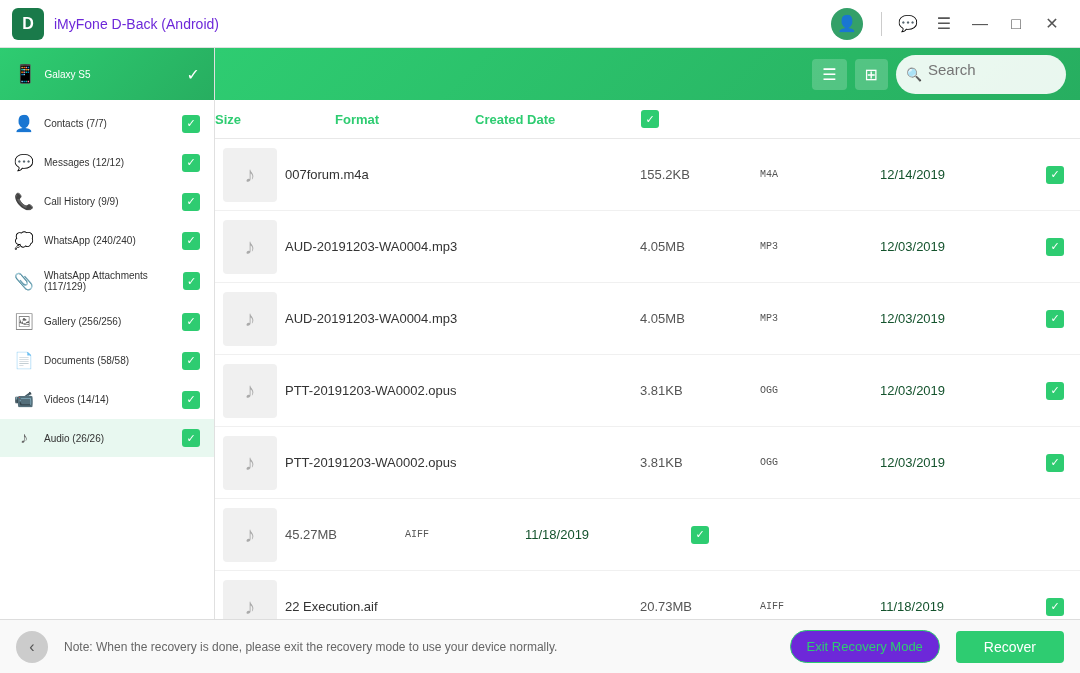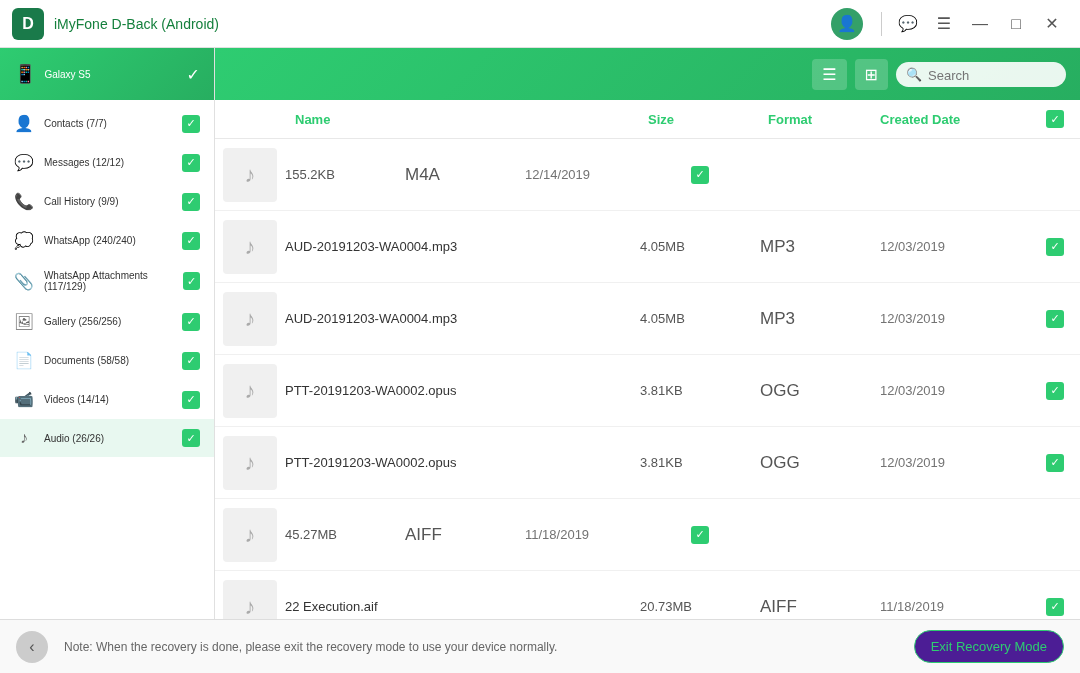--- a/index.html
+++ b/index.html
@@ -10,21 +10,21 @@
       display: flex; align-items: center; justify-content: space-between;
       background: #fff; height: 48px; padding: 0 12px;
       border-bottom: 1px solid #e0e0e0;
     }
     .title-bar-left { display: flex; align-items: center; gap: 10px; }
     .app-logo {
       width: 32px; height: 32px; background: #1a7a4a; border-radius: 6px;
       display: flex; align-items: center; justify-content: center;
       color: white; font-weight: bold; font-size: 16px;
     }
-    .title-bar-title { font-size: 14px; color: #15803d; }
+    .title-bar-title { font-size: 14px; color: #6d28d9; }
     .title-bar-controls { display: flex; align-items: center; gap: 4px; }
     .title-bar-controls .user-icon {
       width: 32px; height: 32px; background: #34a068; border-radius: 50%;
       display: flex; align-items: center; justify-content: center; color: white; font-size: 16px;
       margin-right: 8px;
     }
     .title-bar-controls .sep { width: 1px; height: 24px; background: #ccc; margin: 0 6px; }
     .win-btn {
       width: 32px; height: 32px; border: none; background: transparent;
       cursor: pointer; font-size: 16px; color: #555; border-radius: 4px;
@@ -67,71 +67,71 @@
       background: linear-gradient(135deg, #2ecc71, #27ae60);
       height: 52px; display: flex; align-items: center; justify-content: flex-end;
       padding: 0 14px; gap: 8px;
     }
     .view-btn {
       background: rgba(255,255,255,0.2); border: none; color: white;
       padding: 6px 10px; border-radius: 4px; cursor: pointer; font-size: 16px;
     }
     .search-box {
       background: rgba(255,255,255,0.9); border: none; border-radius: 20px;
-      padding: 6px 14px 4px 32px; font-size: 13px; width: 170px; outline: none;
+      padding: 6px 14px 16px 32px; font-size: 15px; width: 170px; outline: none;
       color: #333;
     }
     .search-wrapper { position: relative; display: flex; align-items: center; }
     .search-wrapper-icon { position: absolute; left: 10px; color: #888; font-size: 13px; }
 
     
     .table-header {
       display: flex; align-items: center; padding: 10px 0 10px 0;
       border-bottom: 1px solid #e8e8e8; background: #fff;
     }
     .th { font-size: 13px; font-weight: 600; color: #2ecc71; }
     .th-name { flex: 1; padding-left: 80px; }
     .th-size { width: 120px; }
-    .th-format { width: 112px; }
+    .th-format { width: 140px; }
     .th-date { width: 150px; }
     .th-check { width: 50px; display: flex; justify-content: center; }
     .th-check-box { width: 18px; height: 18px; background: #2ecc71; border-radius: 3px; display: flex; align-items: center; justify-content: center; color: white; font-size: 11px; }
 
     
     .table-body { flex: 1; overflow-y: auto; }
     .table-row {
       display: flex; align-items: center; border-bottom: 1px solid #f0f0f0;
       height: 72px; padding: 4px 0;
     }
     .row-thumb {
       width: 70px; display: flex; justify-content: center; align-items: center; flex-shrink: 0;
     }
     .audio-thumb {
       width: 54px; height: 54px; background: #f0f0f0; border-radius: 4px;
       display: flex; align-items: center; justify-content: center; color: #aaa; font-size: 22px;
     }
     .row-name { flex: 1; font-size: 13px; color: #333; }
     .row-size { width: 120px; font-size: 13px; color: #555; }
-    .row-format { width: 120px; font-size: 17px; color: #555; }
-    .row-date { width: 150px; font-size: 13px; color: #737373; }
+    .row-format { width: 120px; font-size: 10px; color: #555; font-family: Liberation Mono, monospace; }
+    .row-date { width: 150px; font-size: 13px; color: #14532d; }
     .row-check { width: 50px; display: flex; justify-content: center; align-items: center; }
 
     
     .bottom-bar {
       height: 54px; background: #f9f9f9; border-top: 1px solid #ddd;
       display: flex; align-items: center; padding: 0 16px; gap: 16px;
     }
     .back-btn {
       width: 32px; height: 32px; background: #ccc; border-radius: 50%; border: none;
       cursor: pointer; display: flex; align-items: center; justify-content: center;
       color: #555; font-size: 16px;
     }
     .note-text { flex: 1; font-size: 12px; color: #666; }
     .exit-btn {
-      padding: 8px 16px; background: #4c1d95; border: 1px solid #2ecc71; color: #2ecc71;
+      padding: 8px 16px; background: #6d28d9; border: 1px solid #2ecc71; color: #2ecc71;
       border-radius: 20px; cursor: pointer; font-size: 13px;
     }
     .recover-btn {
       padding: 8px 28px; background: #2ecc71; border: none; color: white;
       border-radius: 4px; cursor: pointer; font-size: 14px; font-weight: 500;
     }
 
     
     .table-body::-webkit-scrollbar { width: 6px; }
     .table-body::-webkit-scrollbar-thumb { background: #ddd; border-radius: 3px; }
@@ -239,35 +239,35 @@
     <div class="content-header">
       <button class="view-btn">☰</button>
       <button class="view-btn">⊞</button>
       <div class="search-wrapper">
         <span class="search-wrapper-icon">🔍</span>
         <input class="search-box" type="text" placeholder="Search" style="">
       </div>
     </div>
 
     <div class="table-header">
-      <div class="th th-name">Name</div>
       <div class="th th-size">Size</div>
       <div class="th th-format">Format</div>
       <div class="th th-date">Created Date</div>
       <div class="th-check">
         <div class="th-check-box">✓</div>
       </div>
     </div>
 
     <div class="table-body">
 
     <div class="table-row">
       <div class="row-thumb">
         <div class="audio-thumb">♪</div>
       </div>
+      <div class="row-name">007forum.m4a</div>
       <div class="row-size">155.2KB</div>
       <div class="row-format">M4A</div>
       <div class="row-date">12/14/2019</div>
       <div class="row-check">
         <div class="check-box">✓</div>
       </div>
     </div>
         <div class="table-row">
       <div class="row-thumb">
         <div class="audio-thumb">♪</div>
@@ -340,13 +340,14 @@
       </div>
     </div>
       </div>
   </div>
 </div>
 
 <div class="bottom-bar">
   <button class="back-btn">‹</button>
   <span class="note-text">Note: When the recovery is done, please exit the recovery mode to use your device normally.</span>
   <button class="exit-btn">Exit Recovery Mode</button>
+  <button class="recover-btn">Recover</button>
 </div>
 
 </body></html>

